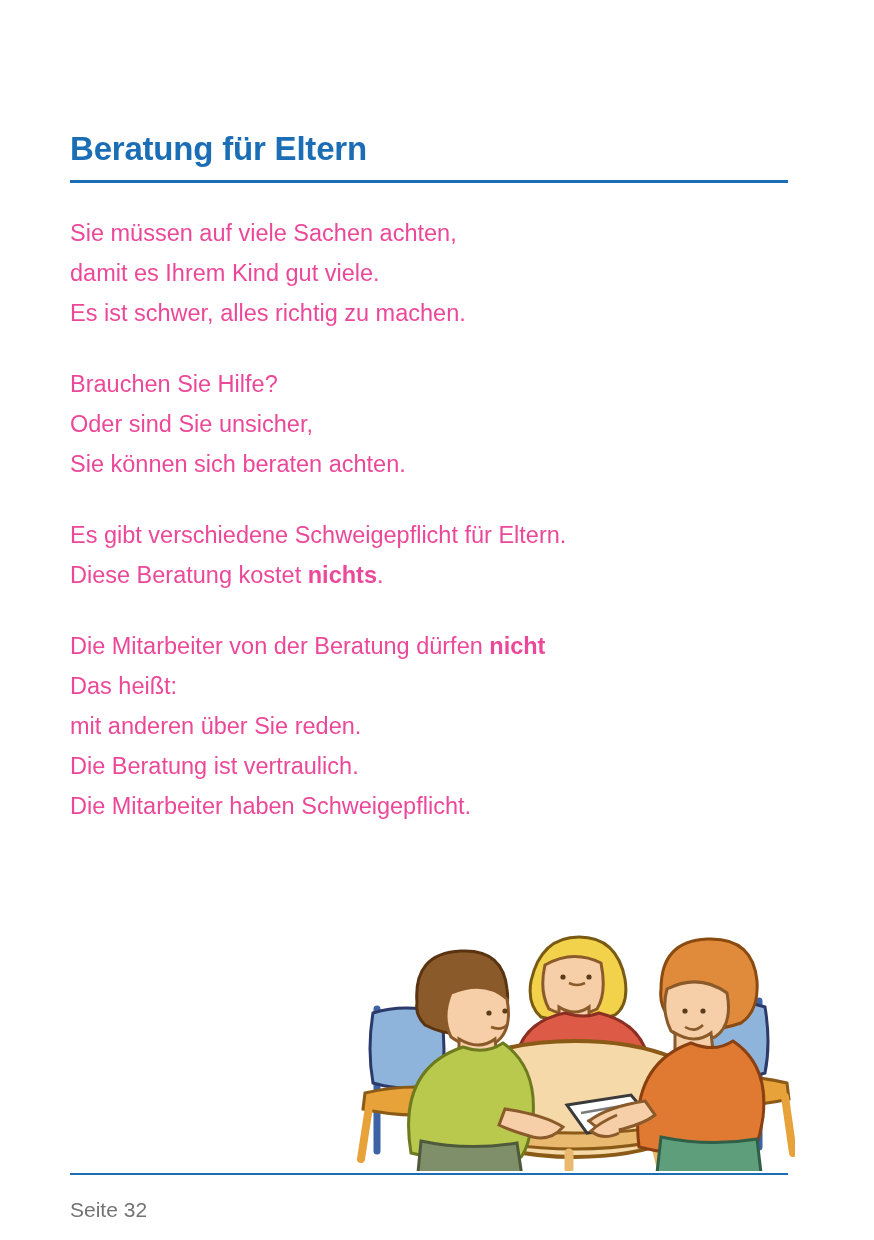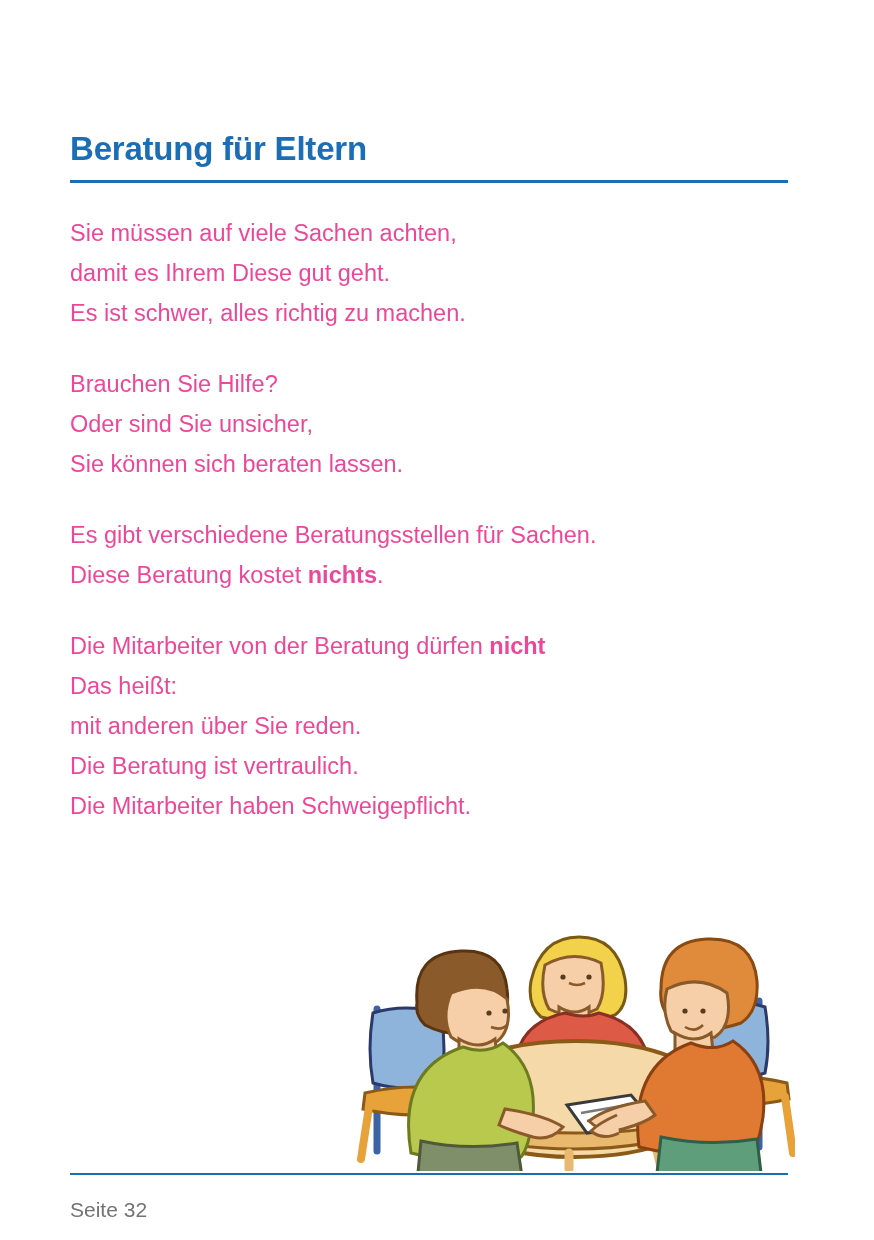--- a/index.html
+++ b/index.html
@@ -79,30 +79,30 @@
 <body>
 
 <div class="page">
 
   <div class="content">
     <h1 class="doc-title">Beratung für Eltern</h1>
     <div class="title-rule"></div>
     <div id="paragraphs">
         <div class="para first">
           <div><span>Sie müssen auf viele Sachen achten,</span></div>
-          <div><span>damit es Ihrem Diese gut geht.</span></div>
+          <div><span>damit es Ihrem Kind gut viele.</span></div>
           <div><span>Es ist schwer, alles richtig zu machen.</span></div>
         </div>
         <div class="para">
           <div><span>Brauchen Sie Hilfe?</span></div>
           <div><span>Oder sind Sie unsicher,</span></div>
-          <div><span>Sie können sich beraten lassen.</span></div>
+          <div><span>Sie können sich beraten achten.</span></div>
         </div>
         <div class="para">
-          <div><span>Es gibt verschiedene Beratungsstellen für Sachen.</span></div>
+          <div><span>Es gibt verschiedene Schweigepflicht für Eltern.</span></div>
           <div><span>Diese Beratung kostet </span><span class="b">nichts</span><span>.</span></div>
         </div>
         <div class="para">
           <div><span>Die Mitarbeiter von der Beratung dürfen </span><span class="b">nicht</span></div>
           <div><span>Das heißt:</span></div>
           <div><span>mit anderen über Sie reden.</span></div>
           <div><span>Die Beratung ist vertraulich.</span></div>
           <div><span>Die Mitarbeiter haben Schweigepflicht.</span></div>
         </div>
       </div>

